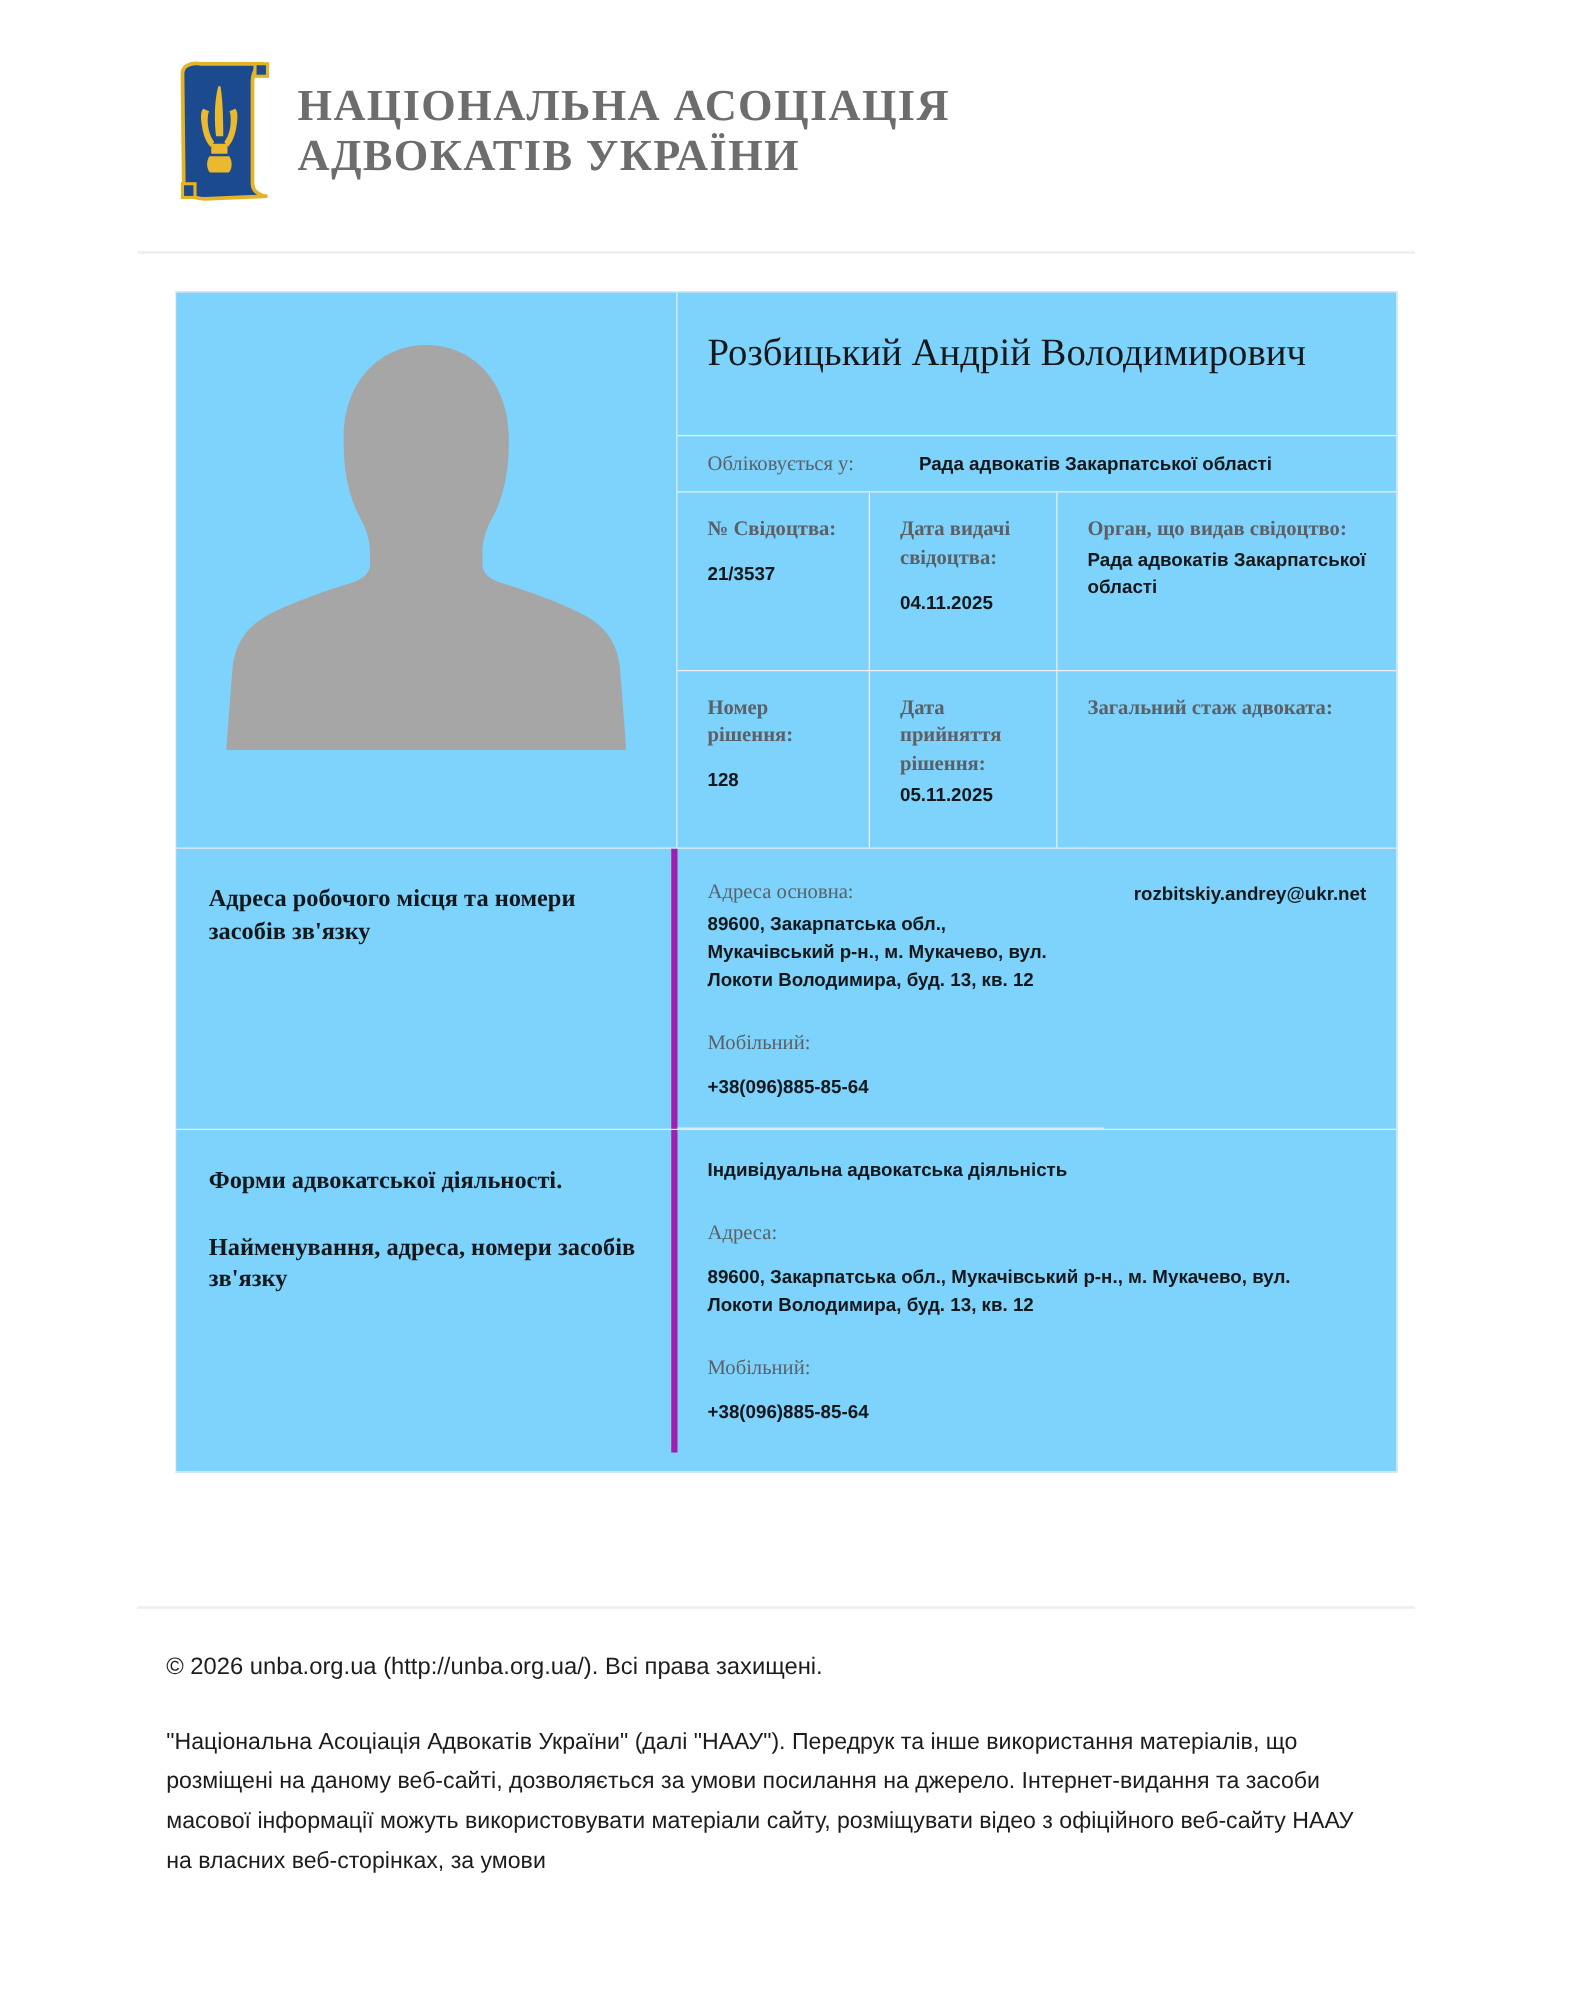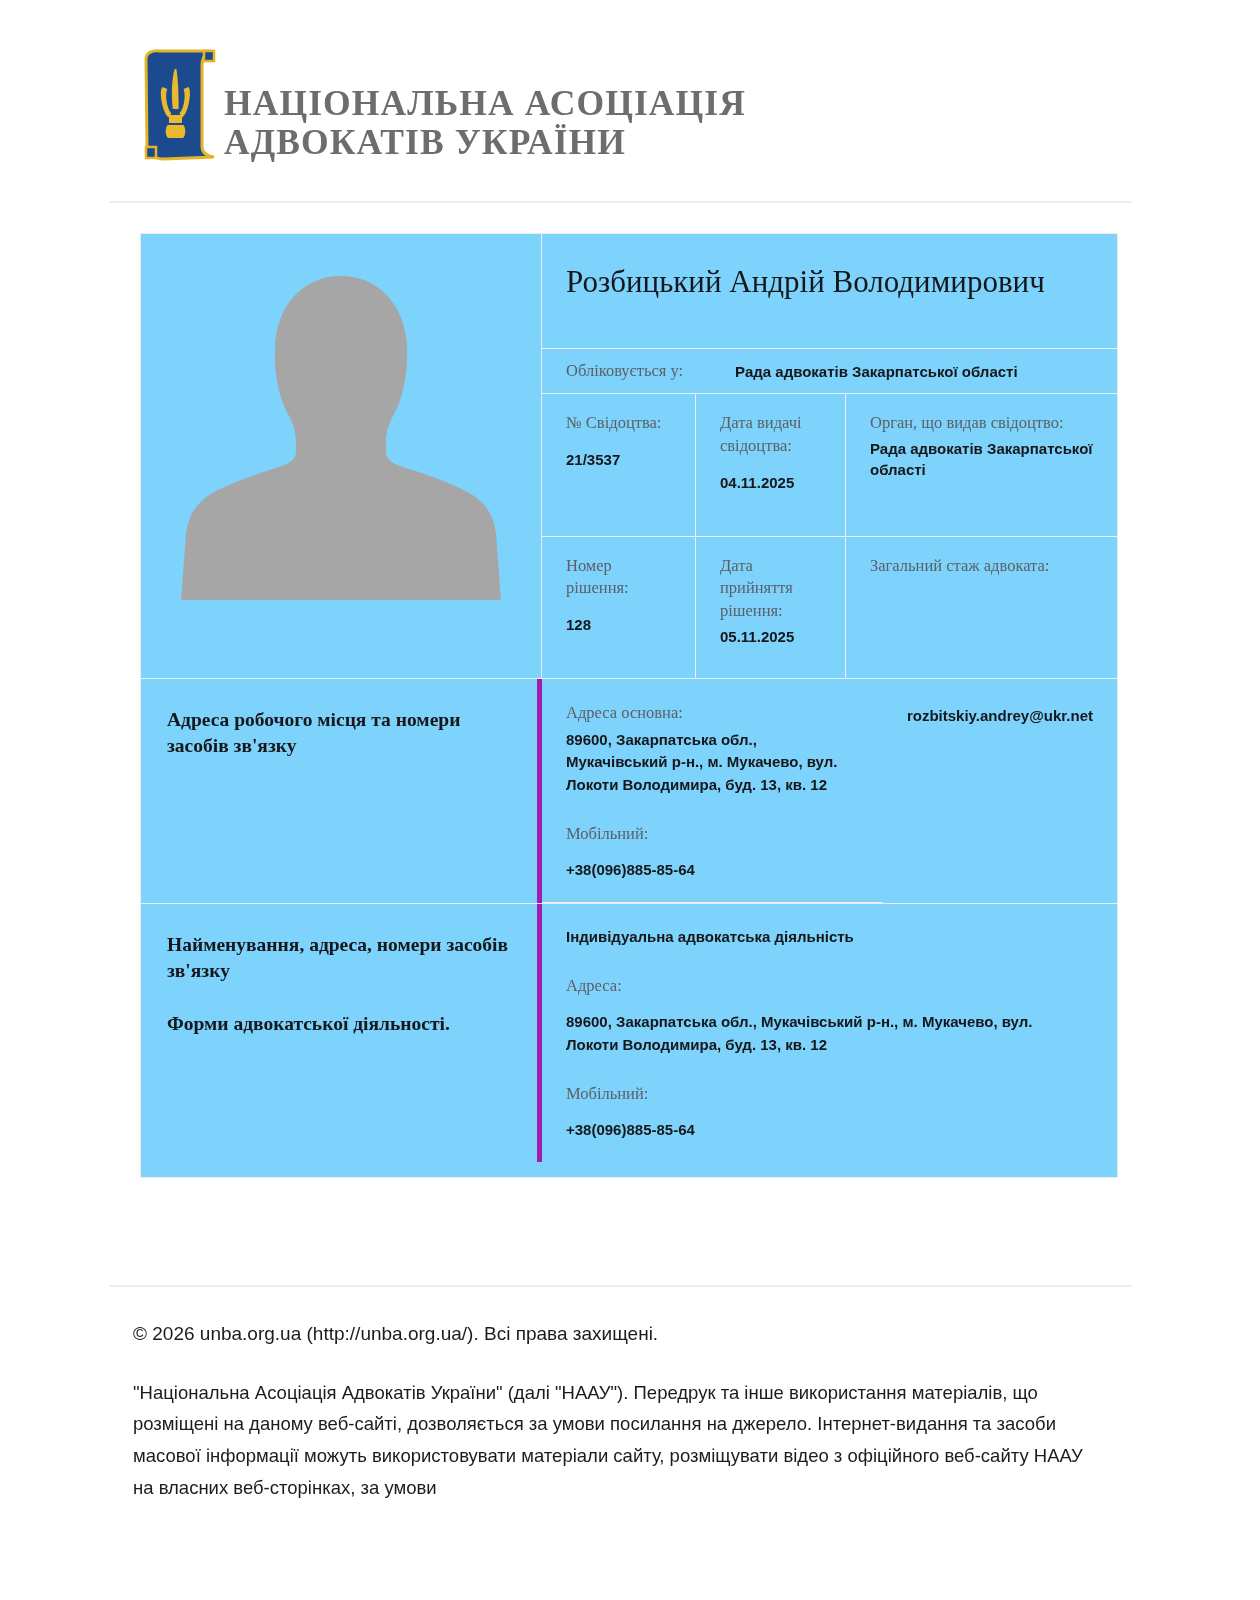--- a/index.html
+++ b/index.html
@@ -30,22 +30,22 @@
     top: 0;
     width: 1022px;
     height: 202px;
     box-sizing: border-box;
     display: flex;
     align-items: center;
     padding-left: 28px;
   }
   .header-inner {
     display: flex;
-    align-items: flex-end;
-    gap: 2px;
+    align-items: center;
+    gap: 16px;
     margin-top: 8px;
   }
   .logo-mark {
     width: 84px;
     height: 116px;
     flex: 0 0 auto;
     display: block;
   }
   .logo-text {
     font-family: "Liberation Serif", serif;
@@ -153,21 +153,21 @@
   .cert-row.first { border-bottom: 1px solid #eef0f2; }
   .cert-cell {
     padding: 18px 22px 10px 24px;
     box-sizing: border-box;
     border-right: 1px solid #eef0f2;
   }
   .cert-cell.c1 { width: 154px; flex: 0 0 154px; }
   .cert-cell.c2 { width: 150px; flex: 0 0 150px; }
   .cert-cell.c3 { flex: 1 1 auto; border-right: none; }
 
-  .cert-cell .lbl { display: block; line-height: 1.38; }
+  .cert-cell .lbl { display: block; line-height: 1.38; font-weight: bold; }
   .cert-cell .val { display: block; line-height: 1.42; }
   .cert-cell .val.mt { margin-top: 14px; }
   .cert-cell .val.tight { margin-top: 3px; }
 
   
   .sec {
     display: flex;
     border-bottom: 1px solid #eaecef;
   }
   .sec:last-child { border-bottom: none; }
@@ -340,22 +340,22 @@
           <div class="field-value gap-md">+38(096)885-85-64</div>
         </div>
         <div class="sub-block">
           <div class="field-value gap-sm">rozbitskiy.andrey@ukr.net</div>
         </div>
       </div>
     </div>
 
     <div class="sec">
       <div class="sec-left">
+        <div class="sec-title">Форми адвокатської діяльності.</div>
         <div class="sec-title">Найменування, адреса, номери засобів зв'язку</div>
-        <div class="sec-title">Форми адвокатської діяльності.</div>
       </div>
       <div class="sec-right">
         <div class="sub-block">
           <div class="field-value">Індивідуальна адвокатська діяльність</div>
           <div class="field-label gap-lg">Адреса:</div>
           <div class="field-value gap-md">89600, Закарпатська обл., Мукачівський р-н., м. Мукачево, вул. Локоти Володимира, буд. 13, кв. 12</div>
           <div class="field-label gap-lg">Мобільний:</div>
           <div class="field-value gap-md">+38(096)885-85-64</div>
         </div>
       </div>

